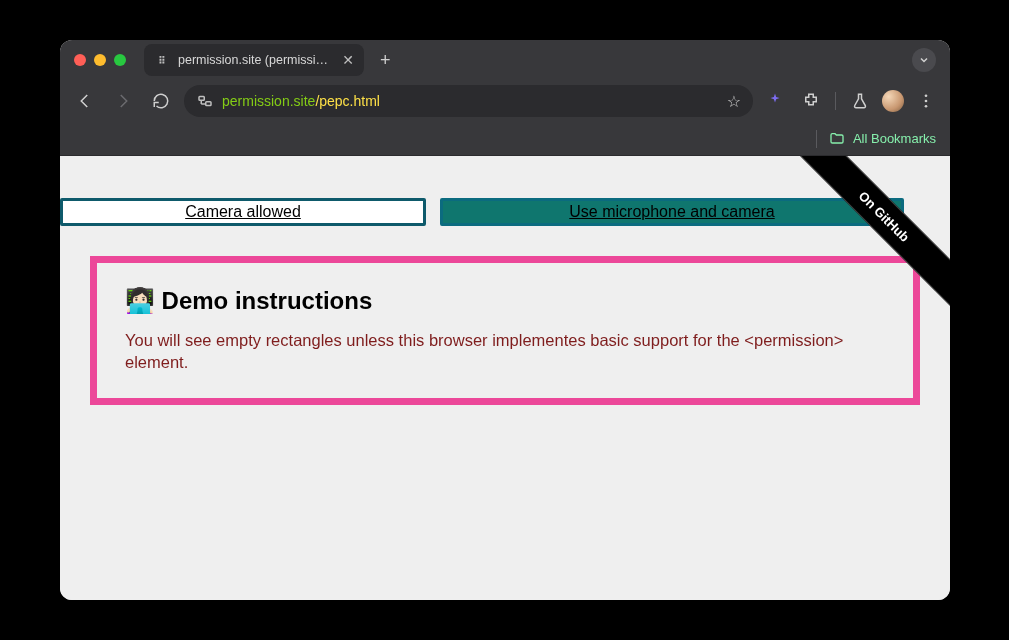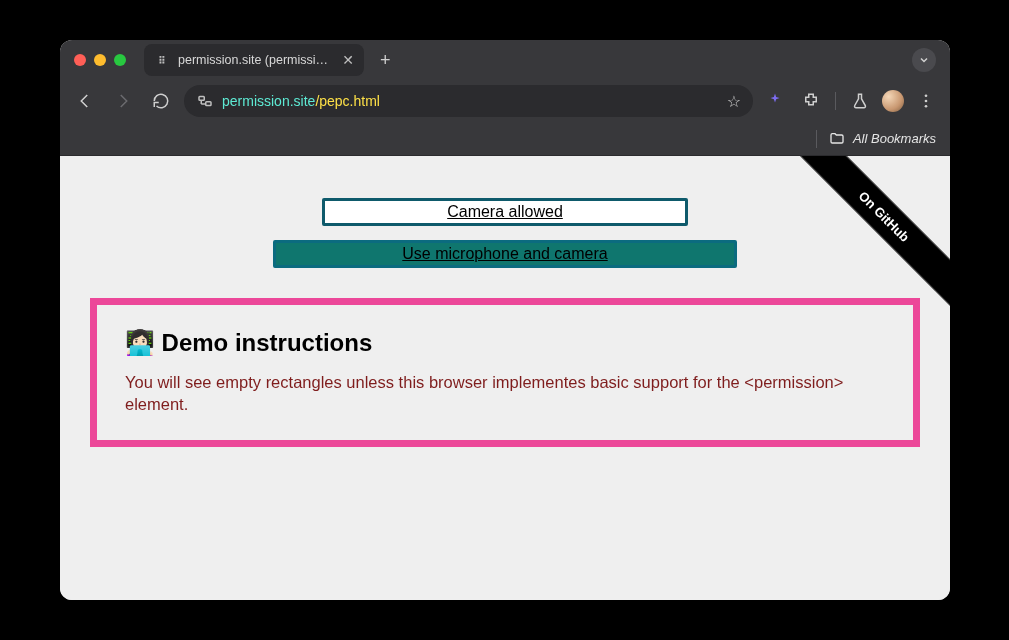--- a/index.html
+++ b/index.html
@@ -85,21 +85,21 @@
       display:flex; align-items:center;
       padding: 0 12px;
       gap:8px;
       color:#e8e8e8;
       font-size:14px;
     }
     .site-chip {
       width:18px; height:18px; color:#bfbfbf;
       display:flex; align-items:center; justify-content:center;
     }
-    .url-domain { color:#5eead4; }
+    .url-domain { color:#84cc16; }
     .url-path { color:#fde047; }
     .omnibox-spacer { flex:1; }
     .star { color:#cfcfcf; font-size:16px; cursor:pointer; }
     .toolbar-icon {
       width:28px; height:28px;
       display:flex; align-items:center; justify-content:center;
       color:#cfcfcf; cursor:pointer;
     }
     .toolbar-icon svg { width:18px; height:18px; }
     .vdiv { width:1px; height:18px; background:#5a5a5e; margin:0 2px; }
@@ -111,31 +111,31 @@
     .bookmarks {
       height: 34px;
       background:#38383b;
       display:flex; align-items:center; justify-content:flex-end;
       padding: 0 14px;
       gap:10px;
       border-bottom: 1px solid #2b2b2e;
     }
     .allbm {
       display:flex; align-items:center; gap:8px;
-      color:#e5e5e5; font-size:13px; cursor:pointer;font-style:italic;
+      color:#86efac; font-size:13px; cursor:pointer;
     }
     
     .page {
       position:relative;
       background:#efefef;
       height: calc(100% - 40px - 42px - 34px);
       overflow:hidden;
     }
     .btn-col {
-      display:flex; flex-direction:column; align-items:center;
+      display:flex; flex-direction:row; align-items:center;
       gap:14px;
       padding-top: 42px;
     }
     .perm-btn {
       border: 3px solid #0e5a6b;
       background: #fff;
       color:#000;
       font-size:16px;
       padding: 2px 0;
       text-align:center;

